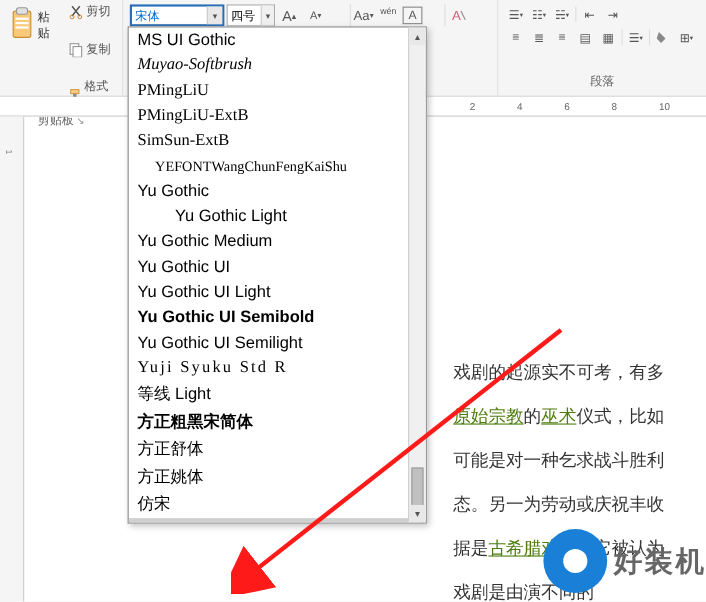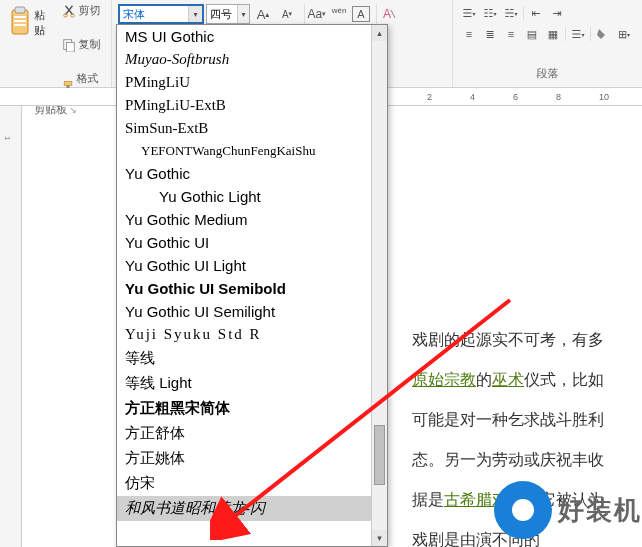--- a/index.html
+++ b/index.html
@@ -20,41 +20,41 @@
 .dialog-arrow { font-size: 9px; color: #999; }
 
 
 .font-group { flex: 1; padding: 4px 6px; display: flex; flex-direction: column; }
 .font-row1 { display: flex; align-items: center; gap: 2px; }
 .font-combo { width: 86px; height: 20px; border: 2px solid #2a6fb5; background: #fff; display: flex; align-items: center; font-size: 11px; padding: 0 3px; position: relative; color: #0066cc; }
 .font-combo .combo-arrow { position: absolute; right: 0; top: 0; bottom: 0; width: 14px; background: #e8e8e8; border-left: 1px solid #ccc; display: flex; align-items: center; justify-content: center; font-size: 8px; color: #555; }
 .size-combo { width: 44px; height: 20px; border: 1px solid #aaa; background: #fff; display: flex; align-items: center; font-size: 11px; padding: 0 3px; position: relative; }
 .size-combo .combo-arrow { position: absolute; right: 0; top: 0; bottom: 0; width: 12px; background: #f0f0f0; border-left: 1px solid #ccc; display: flex; align-items: center; justify-content: center; font-size: 8px; color: #555; }
 .tbtn { width: 22px; height: 20px; display: flex; align-items: center; justify-content: center; font-size: 12px; color: #555; }
-.tbtn.sep-l { border-left: 1px solid #ddd; margin-left: 4px; padding-left: 2px; }
+.tbtn.sep-l { border-left: 1px solid #ddd; margin-left: 18px; padding-left: 2px; }
 
 
 .para-group { width: 190px; border-left: 1px solid #e0e0e0; padding: 4px 6px; display: flex; flex-direction: column; }
 .para-row { display: flex; gap: 1px; align-items: center; }
 .para-row .tbtn { width: 20px; height: 18px; font-size: 11px; }
 .vsep { width: 1px; height: 14px; background: #ddd; margin: 0 1px; }
 
 
 .ruler { height: 18px; background: #fff; border-bottom: 1px solid #ccc; display: flex; align-items: center; font-size: 9px; color: #666; padding-left: 6px; position: relative; }
 .ruler-tick { position: absolute; top: 4px; font-size: 9px; }
 
 
 .doc-area { display: flex; height: calc(100% - 106px); background: #fff; }
 .vruler { width: 22px; background: #f5f5f5; border-right: 1px solid #ccc; position: relative; font-size: 8px; color: #888; }
 .vruler-tick { position: absolute; left: 3px; writing-mode: vertical-lr; }
 .doc-body { flex: 1; padding: 24px 6px 6px 20px; font-size: 16px; line-height: 40px; color: #333; font-family: SimSun, serif; position: relative; }
 .doc-body .link { color: #4d7c0f; text-decoration: underline; }
 
 
-.font-dropdown { position: absolute; left: 116px; top: 24px; width: 272px; height: 523px; background: #fff; border: 1px solid #888; box-shadow: 2px 2px 6px rgba(0,0,0,0.25); overflow: hidden; }
+.font-dropdown { position: absolute; left: 116px; top: 24px; width: 272px; height: 452px; background: #fff; border: 1px solid #888; box-shadow: 2px 2px 6px rgba(0,0,0,0.25); overflow: hidden; }
 .font-list { height: 100%; overflow: hidden; }
 .font-item { padding: 3px 8px; font-size: 15px; color: #000; cursor: default; white-space: nowrap; }
 .font-item.sel { background: #d0d0d0; }
 .scrollbar { position: absolute; right: 0; top: 0; bottom: 0; width: 16px; background: #f0f0f0; border-left: 1px solid #ccc; }
 .scroll-arrow { height: 16px; display: flex; align-items: center; justify-content: center; font-size: 9px; color: #555; background: #e8e8e8; }
 .scroll-thumb { position: absolute; left: 2px; right: 2px; top: 400px; height: 60px; background: #c0c0c0; border: 1px solid #999; }
 
 
 .arrow-svg { position: absolute; pointer-events: none; z-index: 100; }
 
@@ -215,21 +215,20 @@
       <div class="font-item" style="font-family:SimSun,serif;">SimSun-ExtB</div>
       <div class="font-item" style="font-family:KaiTi,cursive;font-size:13px;margin-left:16px;">YEFONTWangChunFengKaiShu</div>
       <div class="font-item" style="font-family:'Yu Gothic',sans-serif;">Yu Gothic</div>
       <div class="font-item" style="font-family:'Yu Gothic',sans-serif;font-weight:300;margin-left:34px;">Yu Gothic Light</div>
       <div class="font-item" style="font-family:'Yu Gothic',sans-serif;font-weight:500;">Yu Gothic Medium</div>
       <div class="font-item" style="font-family:'Yu Gothic UI',sans-serif;">Yu Gothic UI</div>
       <div class="font-item" style="font-family:'Yu Gothic UI',sans-serif;font-weight:300;">Yu Gothic UI Light</div>
       <div class="font-item" style="font-family:'Yu Gothic UI',sans-serif;font-weight:600;">Yu Gothic UI Semibold</div>
       <div class="font-item" style="font-family:'Yu Gothic UI',sans-serif;font-weight:350;">Yu Gothic UI Semilight</div>
       <div class="font-item" style="font-family:serif;letter-spacing:2px;">Yuji Syuku Std R</div>
-      <div class="font-item" style="font-family:DengXian,sans-serif;">等线</div>
       <div class="font-item" style="font-family:DengXian,sans-serif;font-weight:300;">等线 Light</div>
       <div class="font-item" style="font-family:SimHei,sans-serif;font-weight:bold;">方正粗黑宋简体</div>
       <div class="font-item" style="font-family:cursive;">方正舒体</div>
       <div class="font-item" style="font-family:serif;">方正姚体</div>
       <div class="font-item" style="font-family:FangSong,serif;">仿宋</div>
       <div class="font-item sel" style="font-family:cursive;font-style:italic;">和风书道昭和黄龙-闪</div>
     </div>
   <div class="scrollbar">
     <div class="scroll-arrow">▴</div>
     <div class="scroll-thumb"></div>

